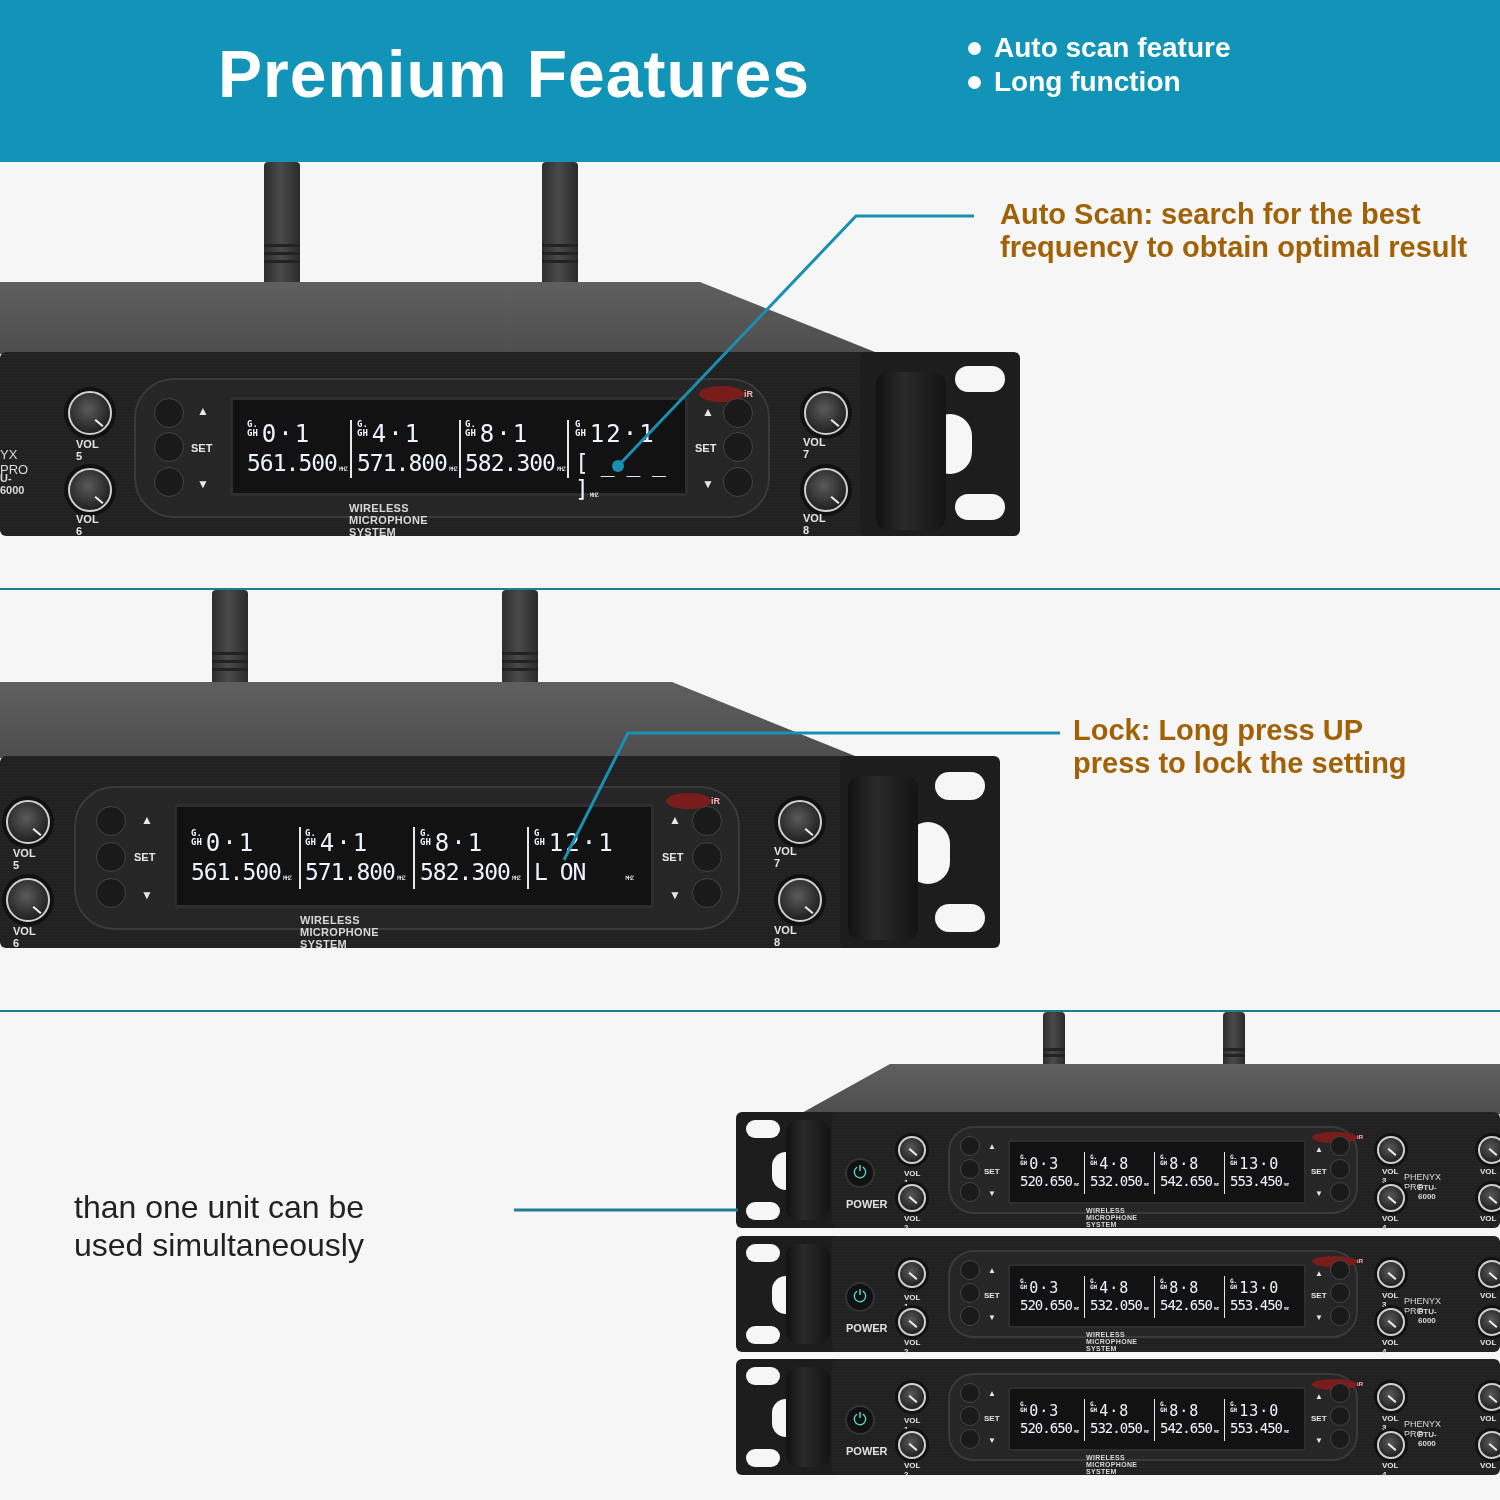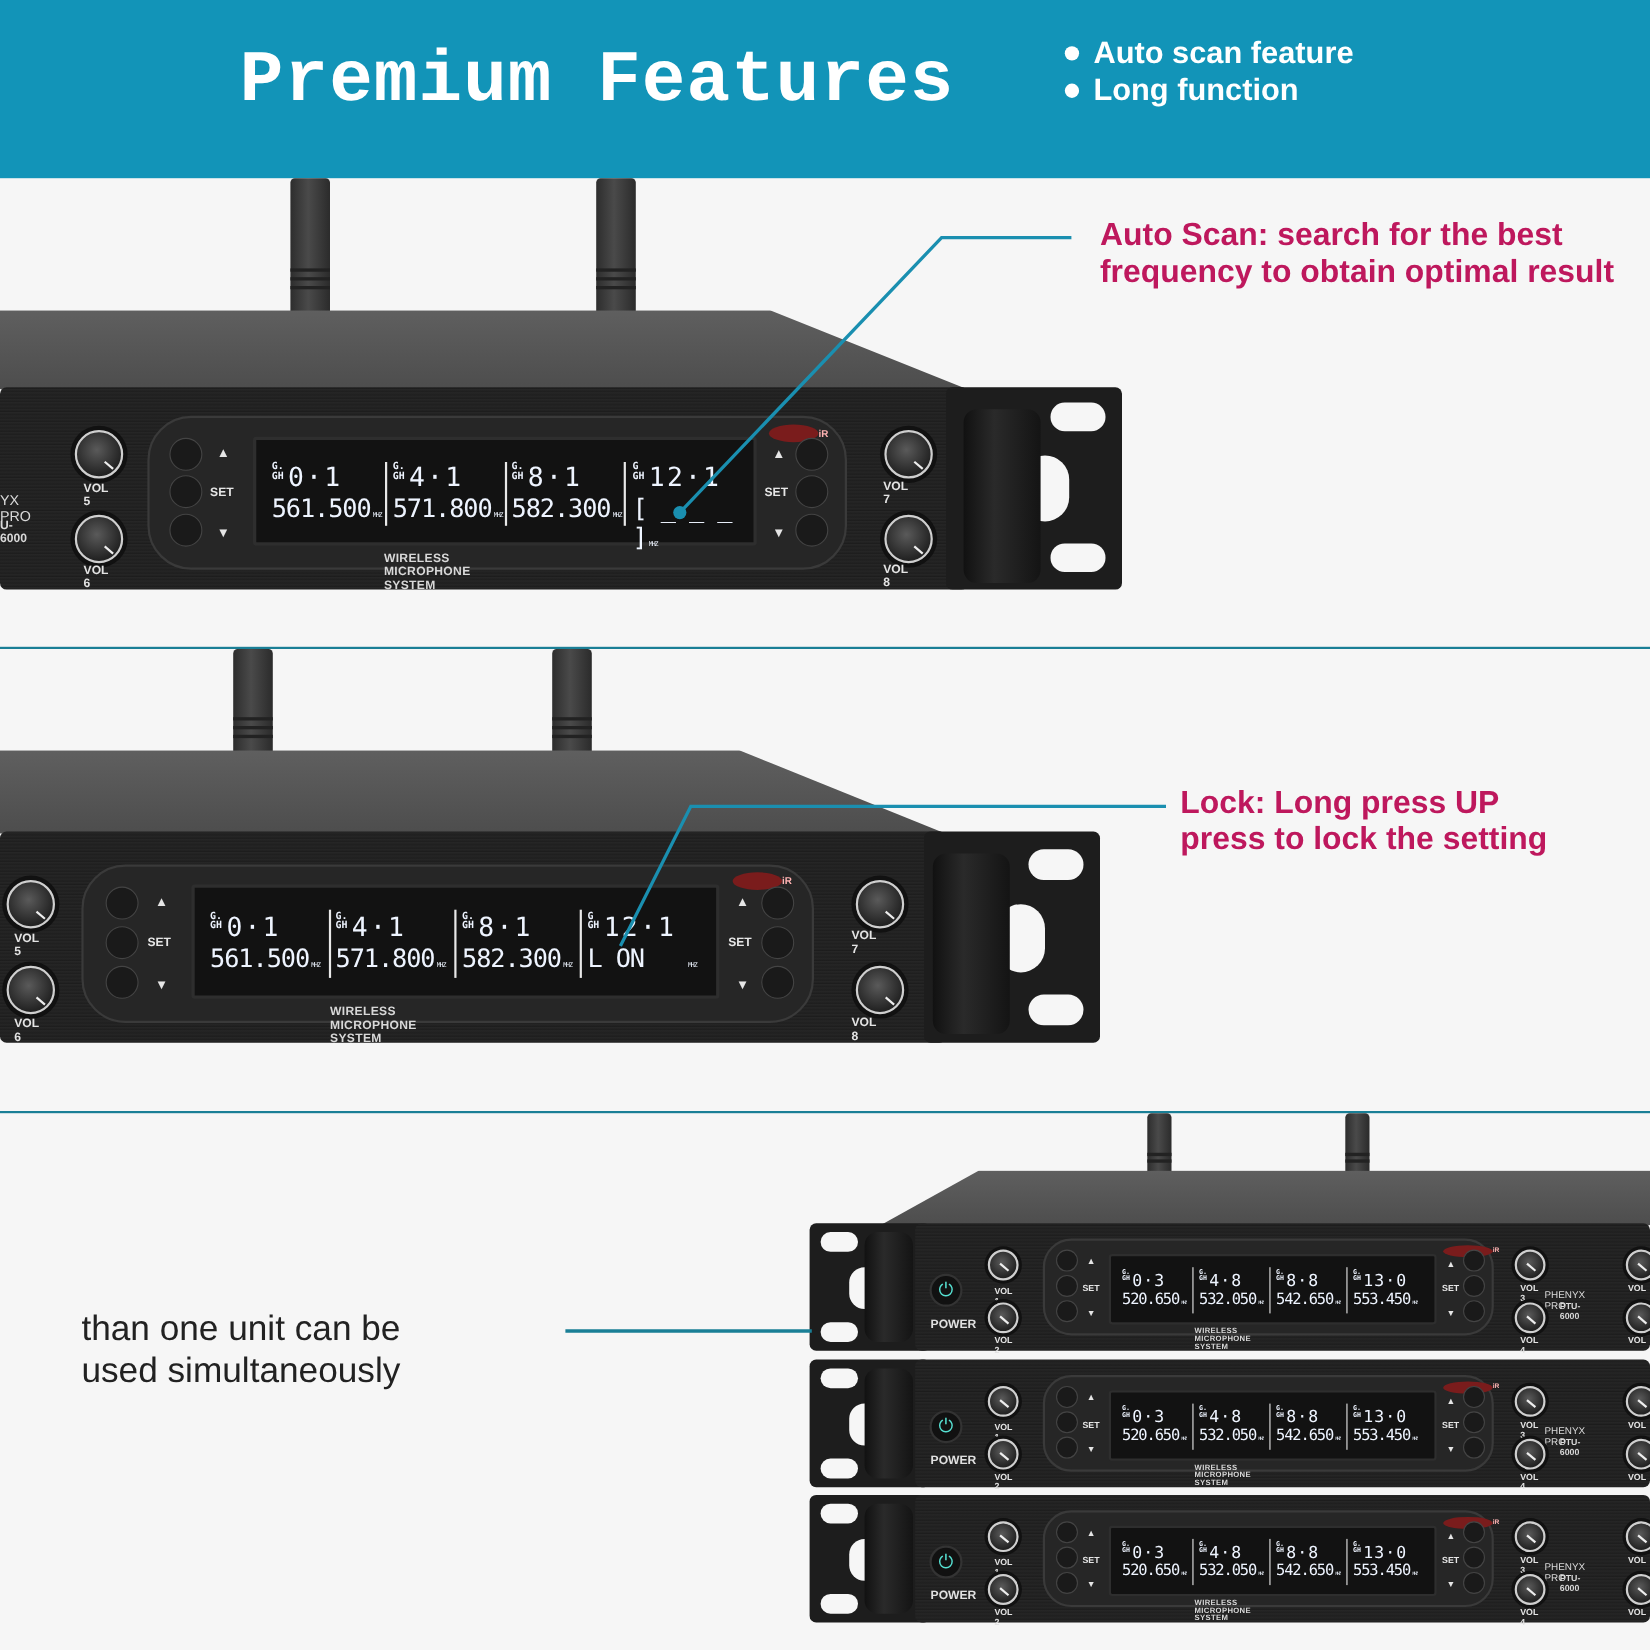--- a/index.html
+++ b/index.html
@@ -1,28 +1,28 @@
 <!DOCTYPE html>
 <html><head>
 <meta charset="utf-8">
 <style>
   * { box-sizing: border-box; margin: 0; padding: 0; }
   html, body { width: 1500px; height: 1500px; overflow: hidden; }
   body { background: #f6f6f6; font-family: "Liberation Sans", sans-serif; position: relative; }
 
   
   .banner { position: absolute; left: 0; top: 0; width: 1500px; height: 162px; background: #1294b8; }
-  .banner-title { position: absolute; left: 218px; top: 36px; font-size: 66px; font-weight: 700; color: #fff; letter-spacing: 1px; font-family: Liberation Mono, monospace; }
+  .banner-title { position: absolute; left: 218px; top: 36px; font-size: 66px; font-weight: 700; color: #fff; letter-spacing: 1px; }
   .feature-list { position: absolute; left: 968px; top: 31px; list-style: none; }
   .feature-list li { font-size: 28px; font-weight: 700; color: #fff; line-height: 34px; display: flex; align-items: center; }
   .feature-list li .bullet { display: inline-block; width: 13px; height: 13px; border-radius: 50%; background: #fff; margin-right: 13px; }
 
   .divider { position: absolute; left: 0; width: 1500px; height: 2px; background: #1a7f96; }
 
-  .callout { position: absolute; font-size: 29px; font-weight: 700; color: #be185d; line-height: 33px; }
+  .callout { position: absolute; font-size: 29px; font-weight: 700; color: #a16207; line-height: 33px; }
   .callout.light { font-weight: 400; font-size: 32px; line-height: 38px; color: #222; }
 
   
   .device { position: absolute; }
   .antenna { position: absolute; width: 36px; background: linear-gradient(90deg,#2d2d2d,#4a4a4a 45%,#2b2b2b); border-radius: 4px 4px 0 0; }
   .antenna .ring { position: absolute; left: 0; width: 36px; height: 3px; background: #222; }
   .lid { position: absolute; background: linear-gradient(180deg,#5f5f5f,#4d4d4d); }
   .front { position: absolute; background: repeating-linear-gradient(0deg,#1f1f1f 0px,#262626 2px,#1c1c1c 3px); border-radius: 6px; }
   .ear { position: absolute; background: #1d1d1d; border-radius: 6px; }
   .slot { position: absolute; background: #f6f6f6; border-radius: 14px; }

